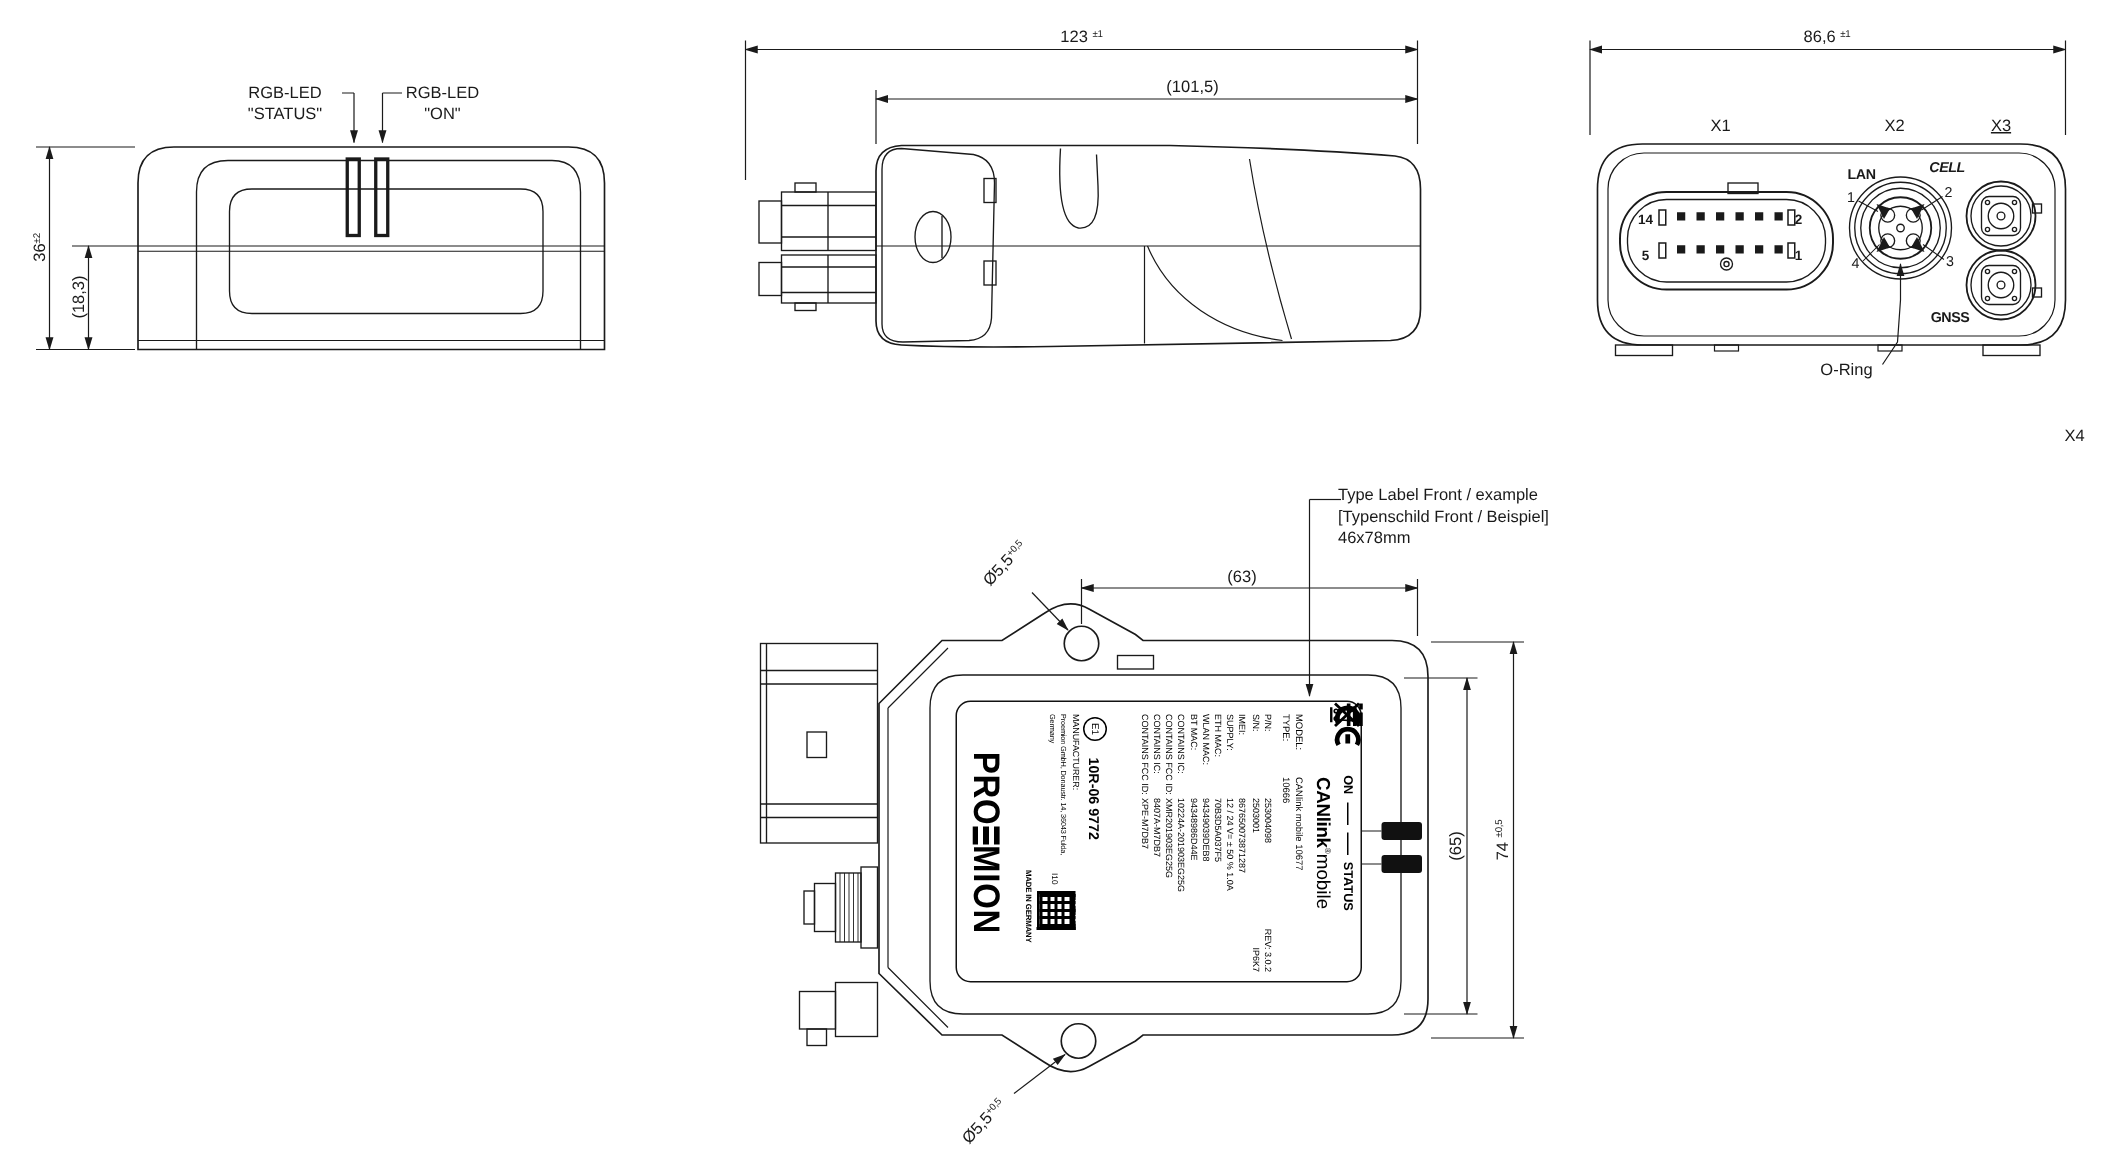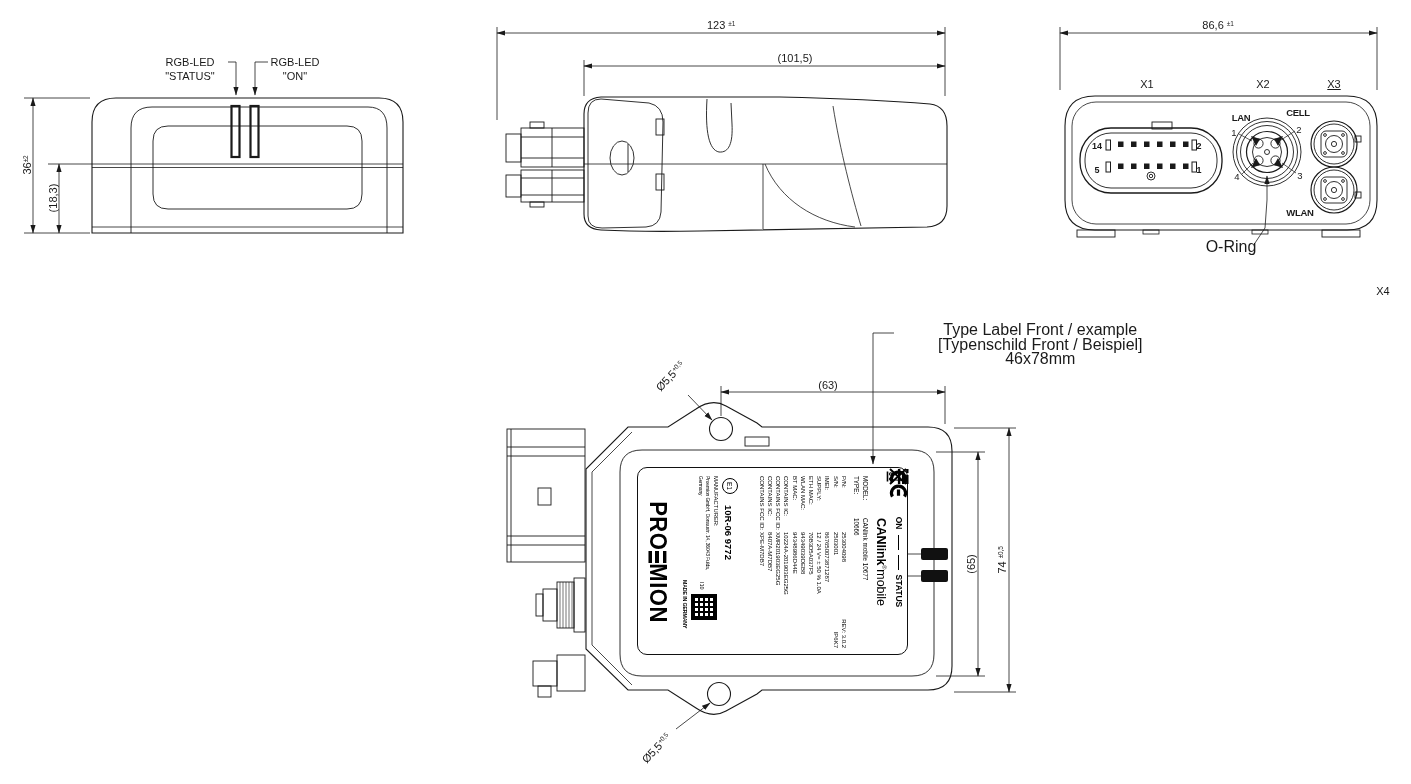--- a/index.html
+++ b/index.html
@@ -5,21 +5,21 @@
   html,body{margin:0;padding:0;background:#fff;}
   #canvas{position:relative;width:1411px;height:784px;background:#fff;overflow:hidden;
           font-family:"Liberation Sans",sans-serif;color:#1a1a1a;}
   svg{position:absolute;left:0;top:0;}
   .t{position:absolute;white-space:nowrap;}
   .dim{font-size:11px;}
   .tol{font-size:6.5px;vertical-align:3.5px;letter-spacing:-.2px;}
   .ctr{transform:translate(-50%,-50%);}
   .rt{transform:translate(-50%,-50%) rotate(-90deg);}
   .rt45{transform:translate(-50%,-50%) rotate(-47deg);}
-  .ann{font-size:16px;line-height:14.5px;text-align:center;}
+  .ann{font-size:11px;line-height:14.5px;}
   .annc{text-align:center;line-height:14px;font-size:11px;}
   .vlab{font-size:11px;}
   .blab{font-weight:bold;font-size:9.5px;letter-spacing:-.3px;}
   .pin{font-weight:bold;font-size:9px;}
   .pin2{font-size:9.5px;}
   
   .typelabel{position:absolute;left:637px;top:467px;width:271px;height:188px;
              border:1.6px solid #111;border-radius:10px;background:#fff;box-sizing:border-box;}
   .labelinner{position:absolute;left:0;top:0;width:188px;height:271px;box-sizing:border-box;
               transform:rotate(90deg) translateY(-100%);transform-origin:top left;
@@ -262,33 +262,33 @@
 
 <div class="t dim ctr" style="left:721px;top:25px;"><span>123</span> <span class="tol">±1</span></div>
 <div class="t dim ctr" style="left:795px;top:58px;">(101,5)</div>
 
 <div class="t dim ctr" style="left:1218px;top:25px;"><span>86,6</span> <span class="tol">±1</span></div>
 <div class="t vlab ctr" style="left:1147px;top:84px;">X1</div>
 <div class="t vlab ctr" style="left:1263px;top:84px;">X2</div>
 <div class="t vlab ctr" style="left:1334px;top:84px;text-decoration:underline;">X3</div>
 <div class="t vlab ctr" style="left:1383px;top:243px;margin-top:48px;">X4</div>
 <div class="t blab ctr" style="left:1241px;top:117px;">LAN</div>
-<div class="t blab ctr" style="left:1298px;top:112px;">CELL</div>
-<div class="t blab ctr" style="left:1300px;top:212px;">WLAN</div>
+<div class="t blab ctr" style="left:1298px;top:112px;font-style:italic;">CELL</div>
+<div class="t blab ctr" style="left:1300px;top:212px;">GNSS</div>
 <div class="t pin ctr" style="left:1097px;top:146px;">14</div>
 <div class="t pin ctr" style="left:1199px;top:146px;">2</div>
 <div class="t pin ctr" style="left:1097px;top:170px;">5</div>
 <div class="t pin ctr" style="left:1199px;top:170px;">1</div>
 <div class="t pin2 ctr" style="left:1234px;top:132px;">1</div>
 <div class="t pin2 ctr" style="left:1299px;top:129px;">2</div>
 <div class="t pin2 ctr" style="left:1300px;top:175px;">3</div>
 <div class="t pin2 ctr" style="left:1237px;top:176px;">4</div>
 <div class="t ann ctr" style="left:1231px;top:247px;">O-Ring</div>
 
-<div class="t ann" style="left:938px;top:323px;">
+<div class="t ann" style="left:892px;top:323px;">
   <div>Type Label Front / example</div>
   <div>[Typenschild Front / Beispiel]</div>
   <div>46x78mm</div>
 </div>
 <div class="t dim ctr" style="left:828px;top:385px;">(63)</div>
 <div class="t dim rt" style="left:971px;top:564px;">(65)</div>
 <div class="t dim rt" style="left:1002px;top:560px;"><span>74</span> <span class="tol">±0,5</span></div>
 <div class="t dim rt45" style="left:670px;top:376px;"><span>Ø5,5</span><span class="tol">+0,5</span></div>
 <div class="t dim rt45" style="left:656px;top:748px;"><span>Ø5,5</span><span class="tol">+0,5</span></div>
 

